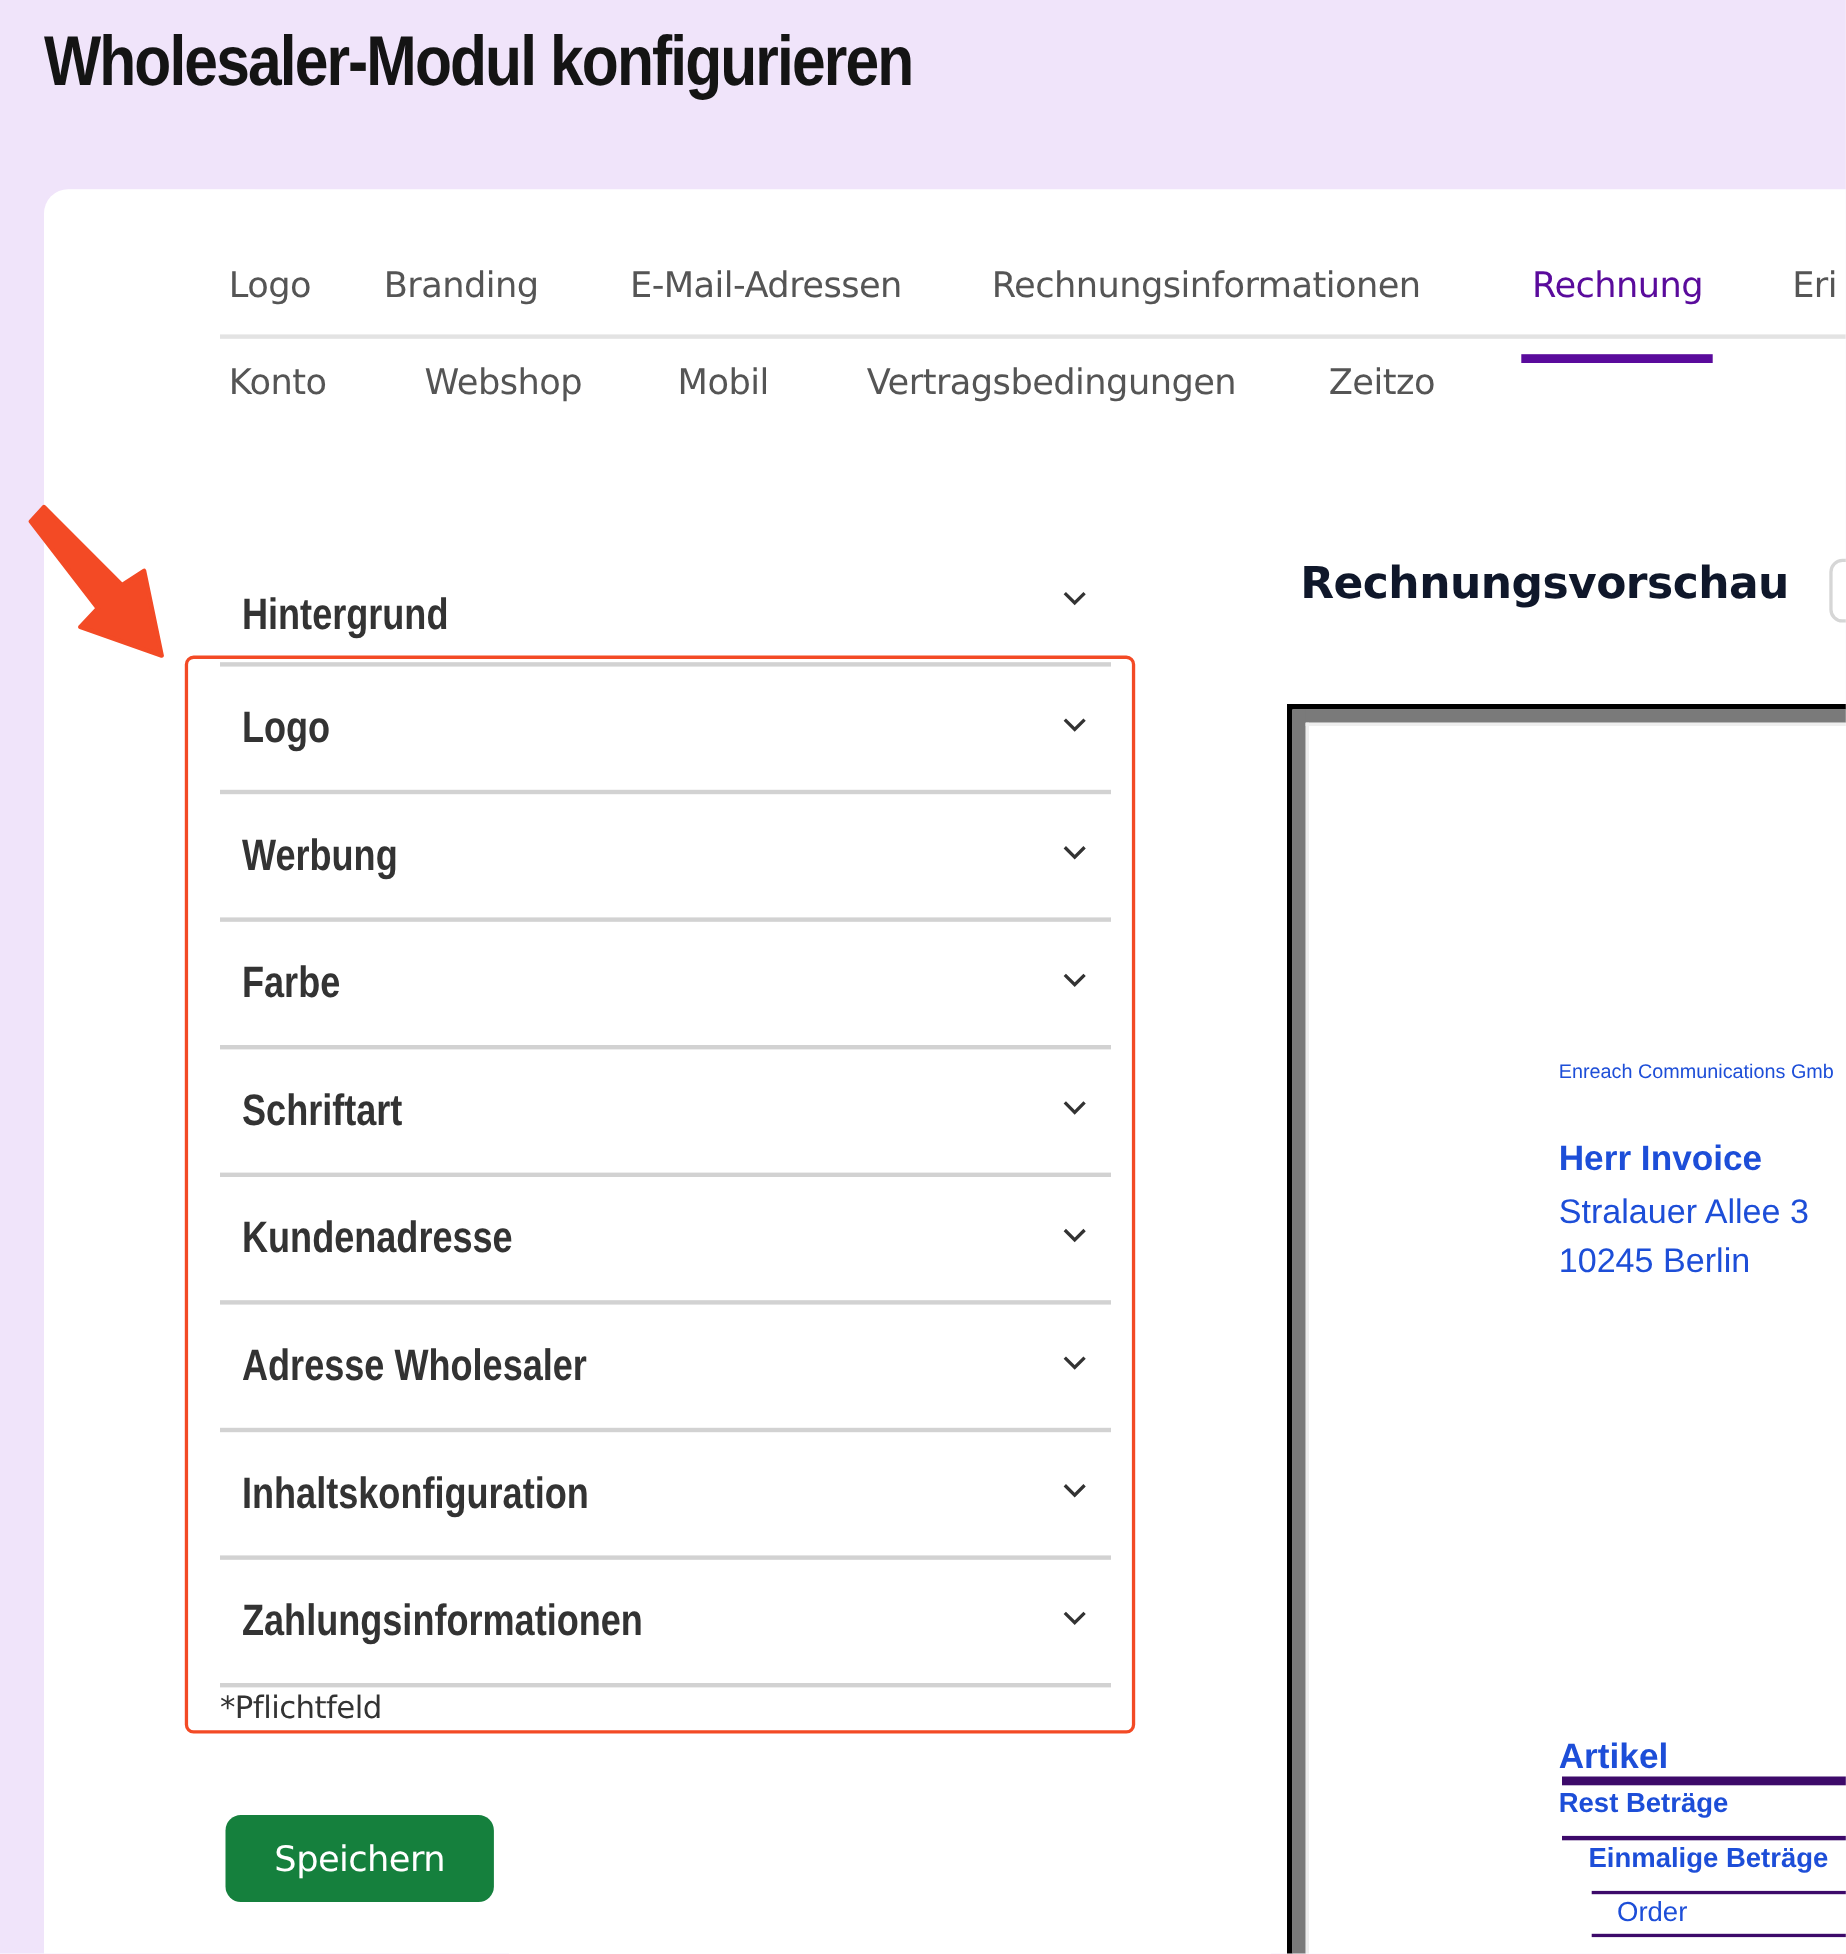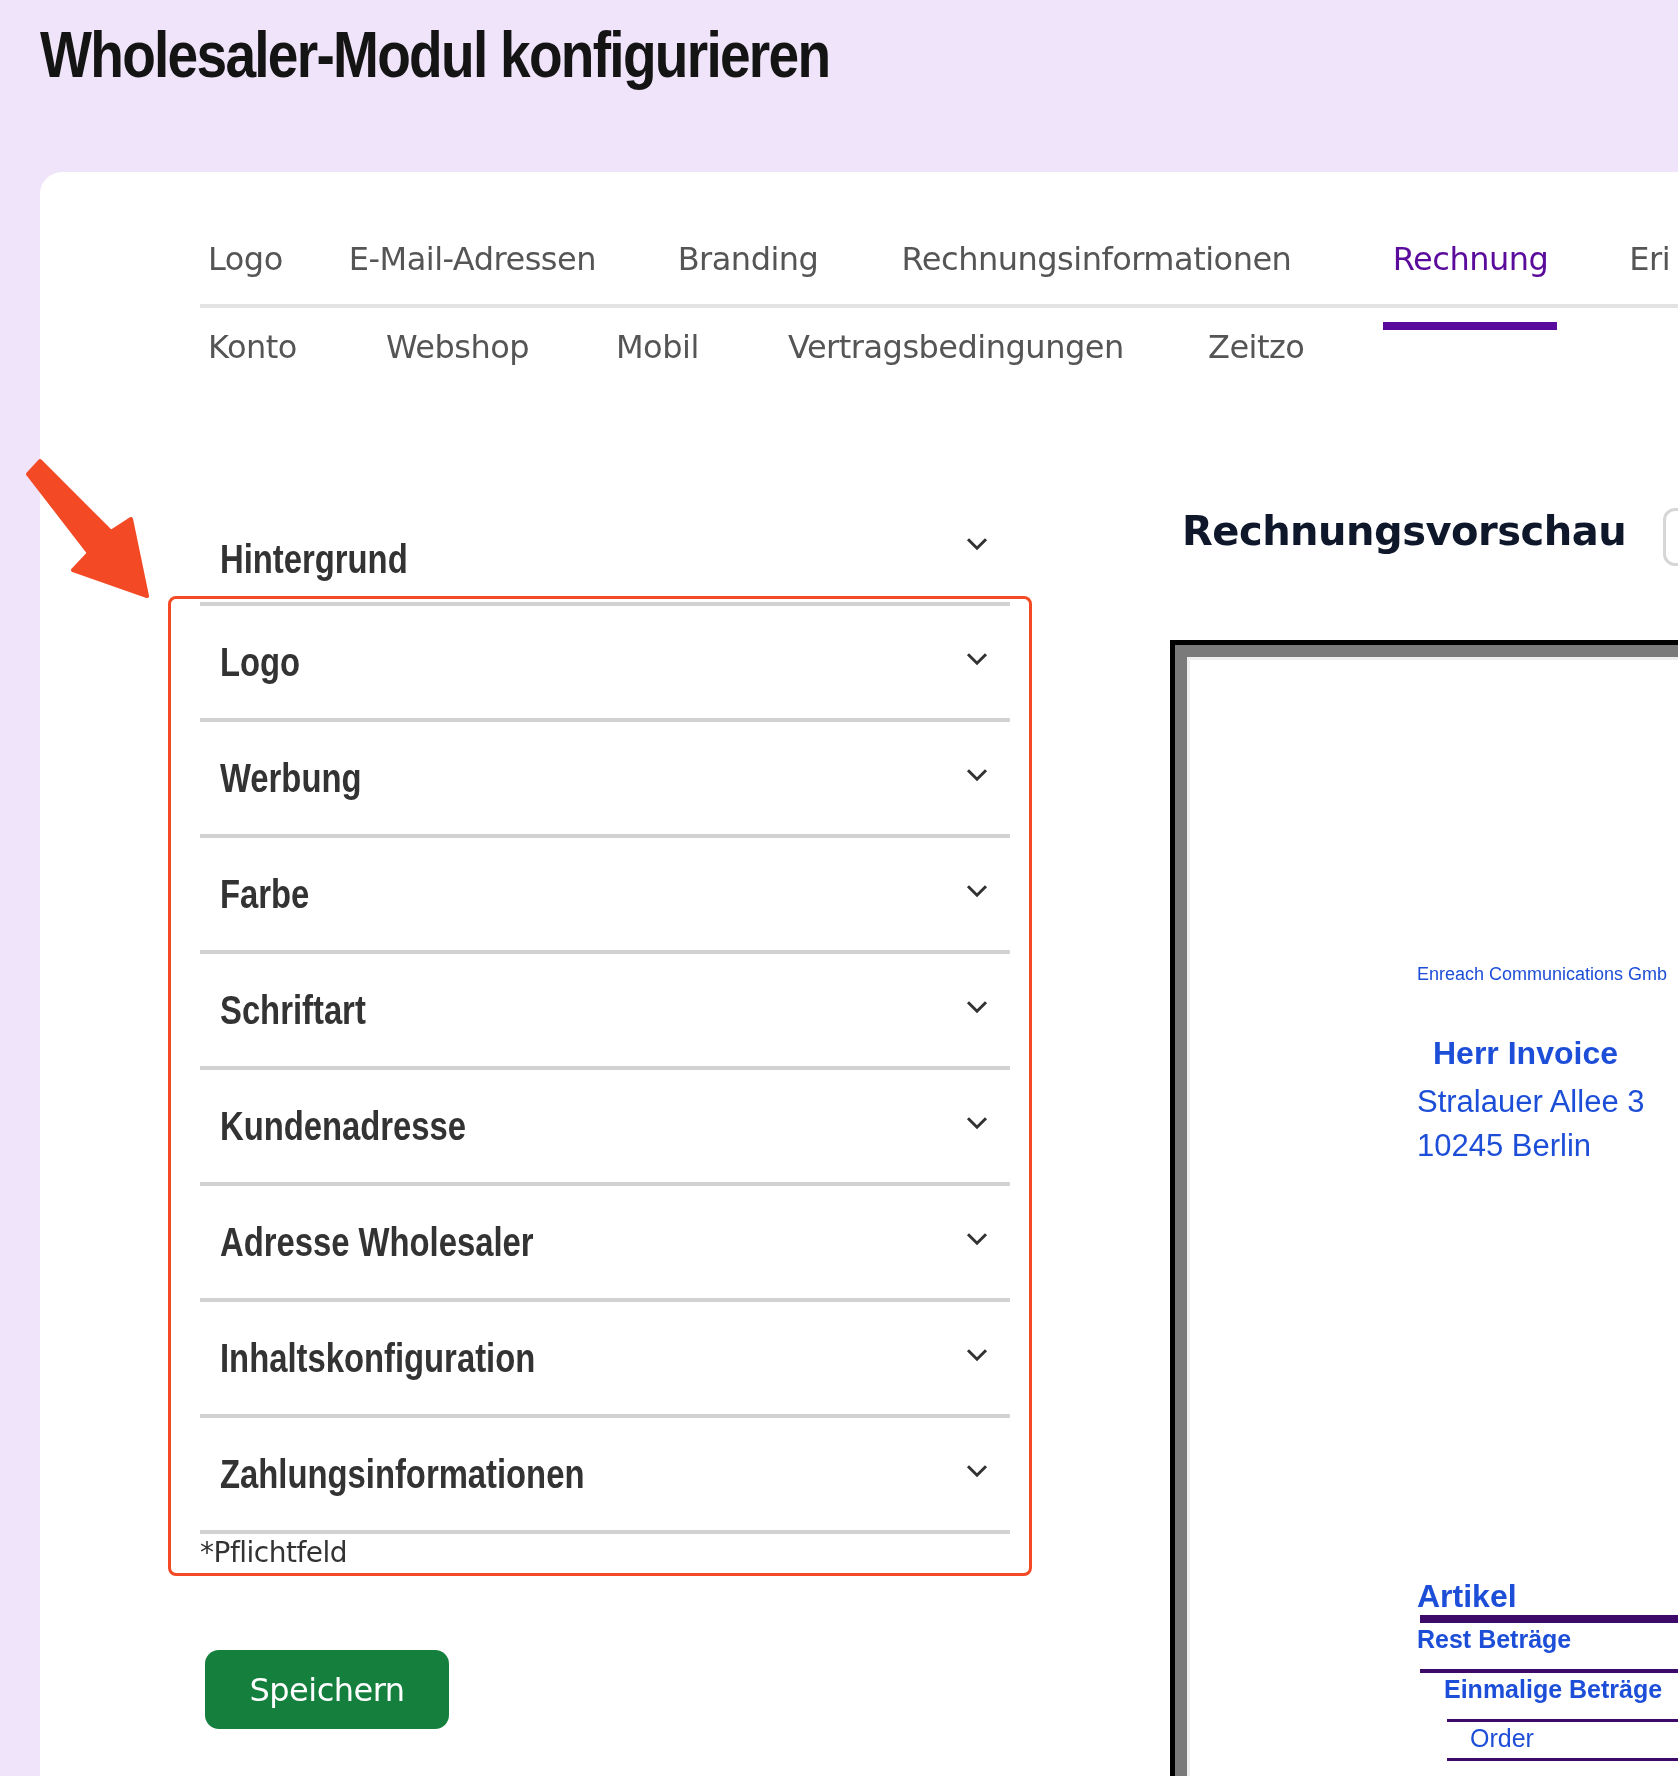--- a/index.html
+++ b/index.html
@@ -88,43 +88,43 @@
   .preview-frame::before {
     content: ""; position: absolute; left: 0; top: 0; right: 0; bottom: 0;
     border-left: 12px solid #7a7a7a; border-top: 12px solid #7a7a7a;
   }
   .preview-frame::after {
     content: ""; position: absolute; left: 12px; top: 12px; right: 0; bottom: 0;
     border-left: 3px solid #eeeeee; border-top: 3px solid #eeeeee;
   }
   .inv { position: absolute; font-family: "Liberation Sans", sans-serif; color: #1d4ed8; white-space: nowrap; }
   .inv-sender { left: 1417px; top: 964px; font-size: 18px; }
-  .inv-name { left: 1417px; top: 1035px; font-size: 32px; font-weight: 700; margin-left: 16px; }
+  .inv-name { left: 1417px; top: 1035px; font-size: 32px; font-weight: 700; }
   .inv-street { left: 1417px; top: 1084px; font-size: 31px; }
   .inv-city { left: 1417px; top: 1128px; font-size: 31px; }
   .inv-articles { left: 1417px; top: 1578px; font-size: 32px; font-weight: 700; }
   .inv-bar-thick { position: absolute; left: 1420px; top: 1615px; width: 300px; height: 8px; background: #3d0a6a; }
   .inv-rest { left: 1417px; top: 1625px; font-size: 25px; font-weight: 700; }
   .inv-bar-mid { position: absolute; left: 1420px; top: 1669px; width: 300px; height: 4px; background: #3d0a6a; }
   .inv-once { left: 1444px; top: 1675px; font-size: 25px; font-weight: 700; }
   .inv-bar-thin1 { position: absolute; left: 1447px; top: 1719px; width: 300px; height: 3px; background: #3d0a6a; }
   .inv-order { left: 1470px; top: 1724px; font-size: 25px; }
   .inv-bar-thin2 { position: absolute; left: 1447px; top: 1758px; width: 300px; height: 3px; background: #3d0a6a; }
 </style>
 </head>
 <body>
 
 <h1 class="page-title">Wholesaler-Modul konfigurieren</h1>
 
 <div class="card"></div>
 
 <div class="tabs-row row1">
   <div class="tab" style="width:142px">Logo</div>
+  <div class="tab" style="width:226px">Branding</div>
   <div class="tab" style="width:332px">E-Mail-Adressen</div>
-  <div class="tab" style="width:226px">Branding</div>
   <div class="tab" style="width:494px">Rechnungsinformationen</div>
   <div class="tab active" style="width:176px; padding-left:10px">Rechnung</div>
   <div class="tab" style="margin-left:64px">Eri</div>
 </div>
 
 <div class="tabs-row row2">
   <div class="tab" style="width:178px">Konto</div>
   <div class="tab" style="width:230px">Webshop</div>
   <div class="tab" style="width:172px">Mobil</div>
   <div class="tab" style="width:420px">Vertragsbedingungen</div>

